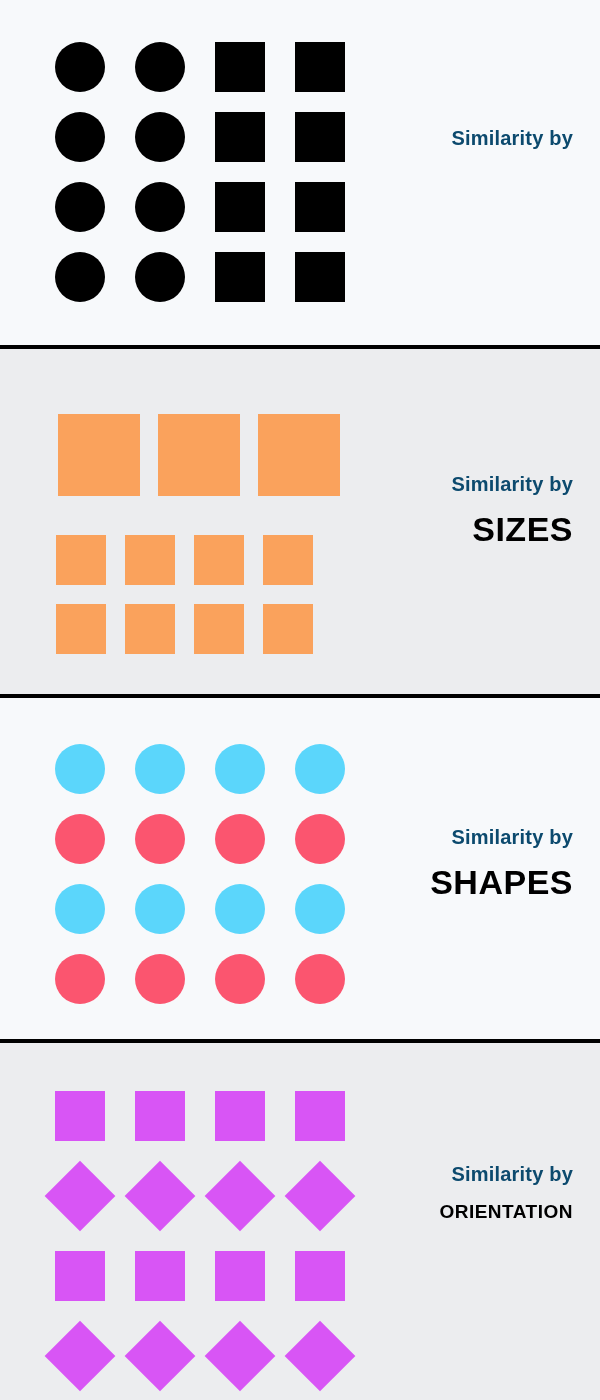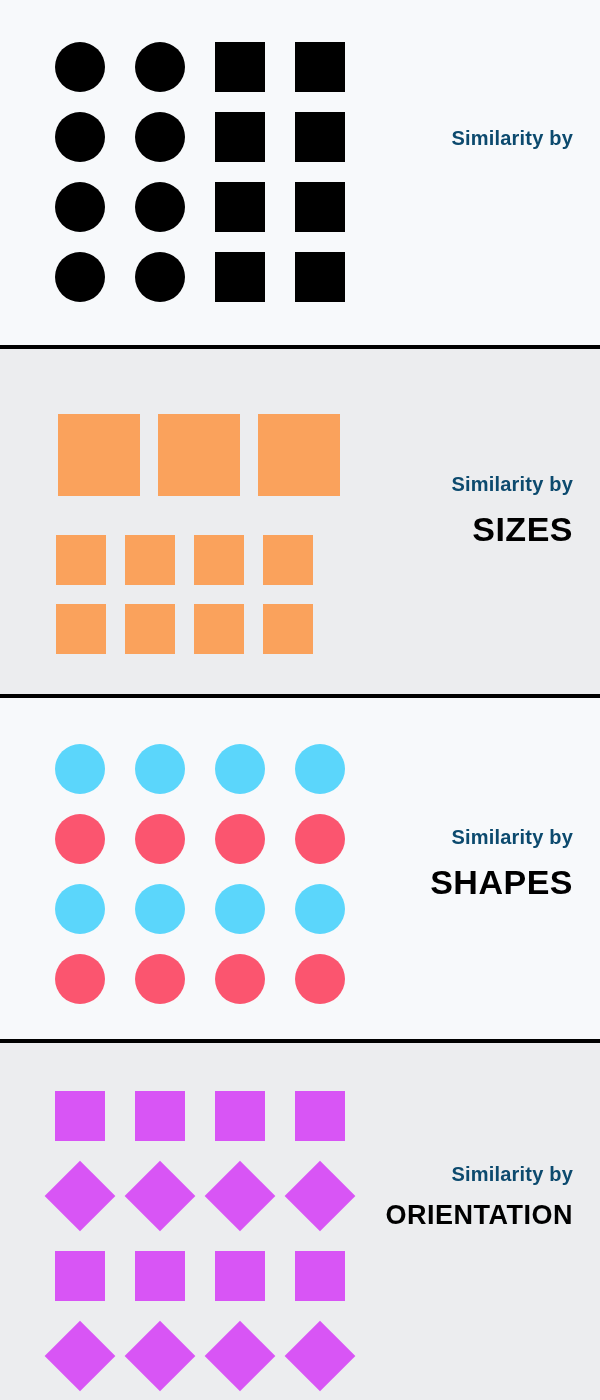--- a/index.html
+++ b/index.html
@@ -68,21 +68,21 @@
     letter-spacing: 0.5px;
     white-space: nowrap;
   }
   .caption.c-shapes      { top: 128px; }
   .caption.c-shapes .cap-big      { font-size: 34px; }
   .caption.c-sizes       { top: 474px; }
   .caption.c-sizes .cap-big       { font-size: 34px; }
   .caption.c-colors      { top: 827px; }
   .caption.c-colors .cap-big      { font-size: 34px; }
   .caption.c-orientation { top: 1164px; }
-  .caption.c-orientation .cap-big { font-size: 27px; }
+  .caption.c-orientation .cap-big { font-size: 19px; }
 
   
   .shape {
     position: absolute;
   }
   .shape.circle  { border-radius: 50%; }
   .shape.square  { border-radius: 0; }
   .shape.diamond { transform: rotate(45deg); }
 
   .grid-layer {

